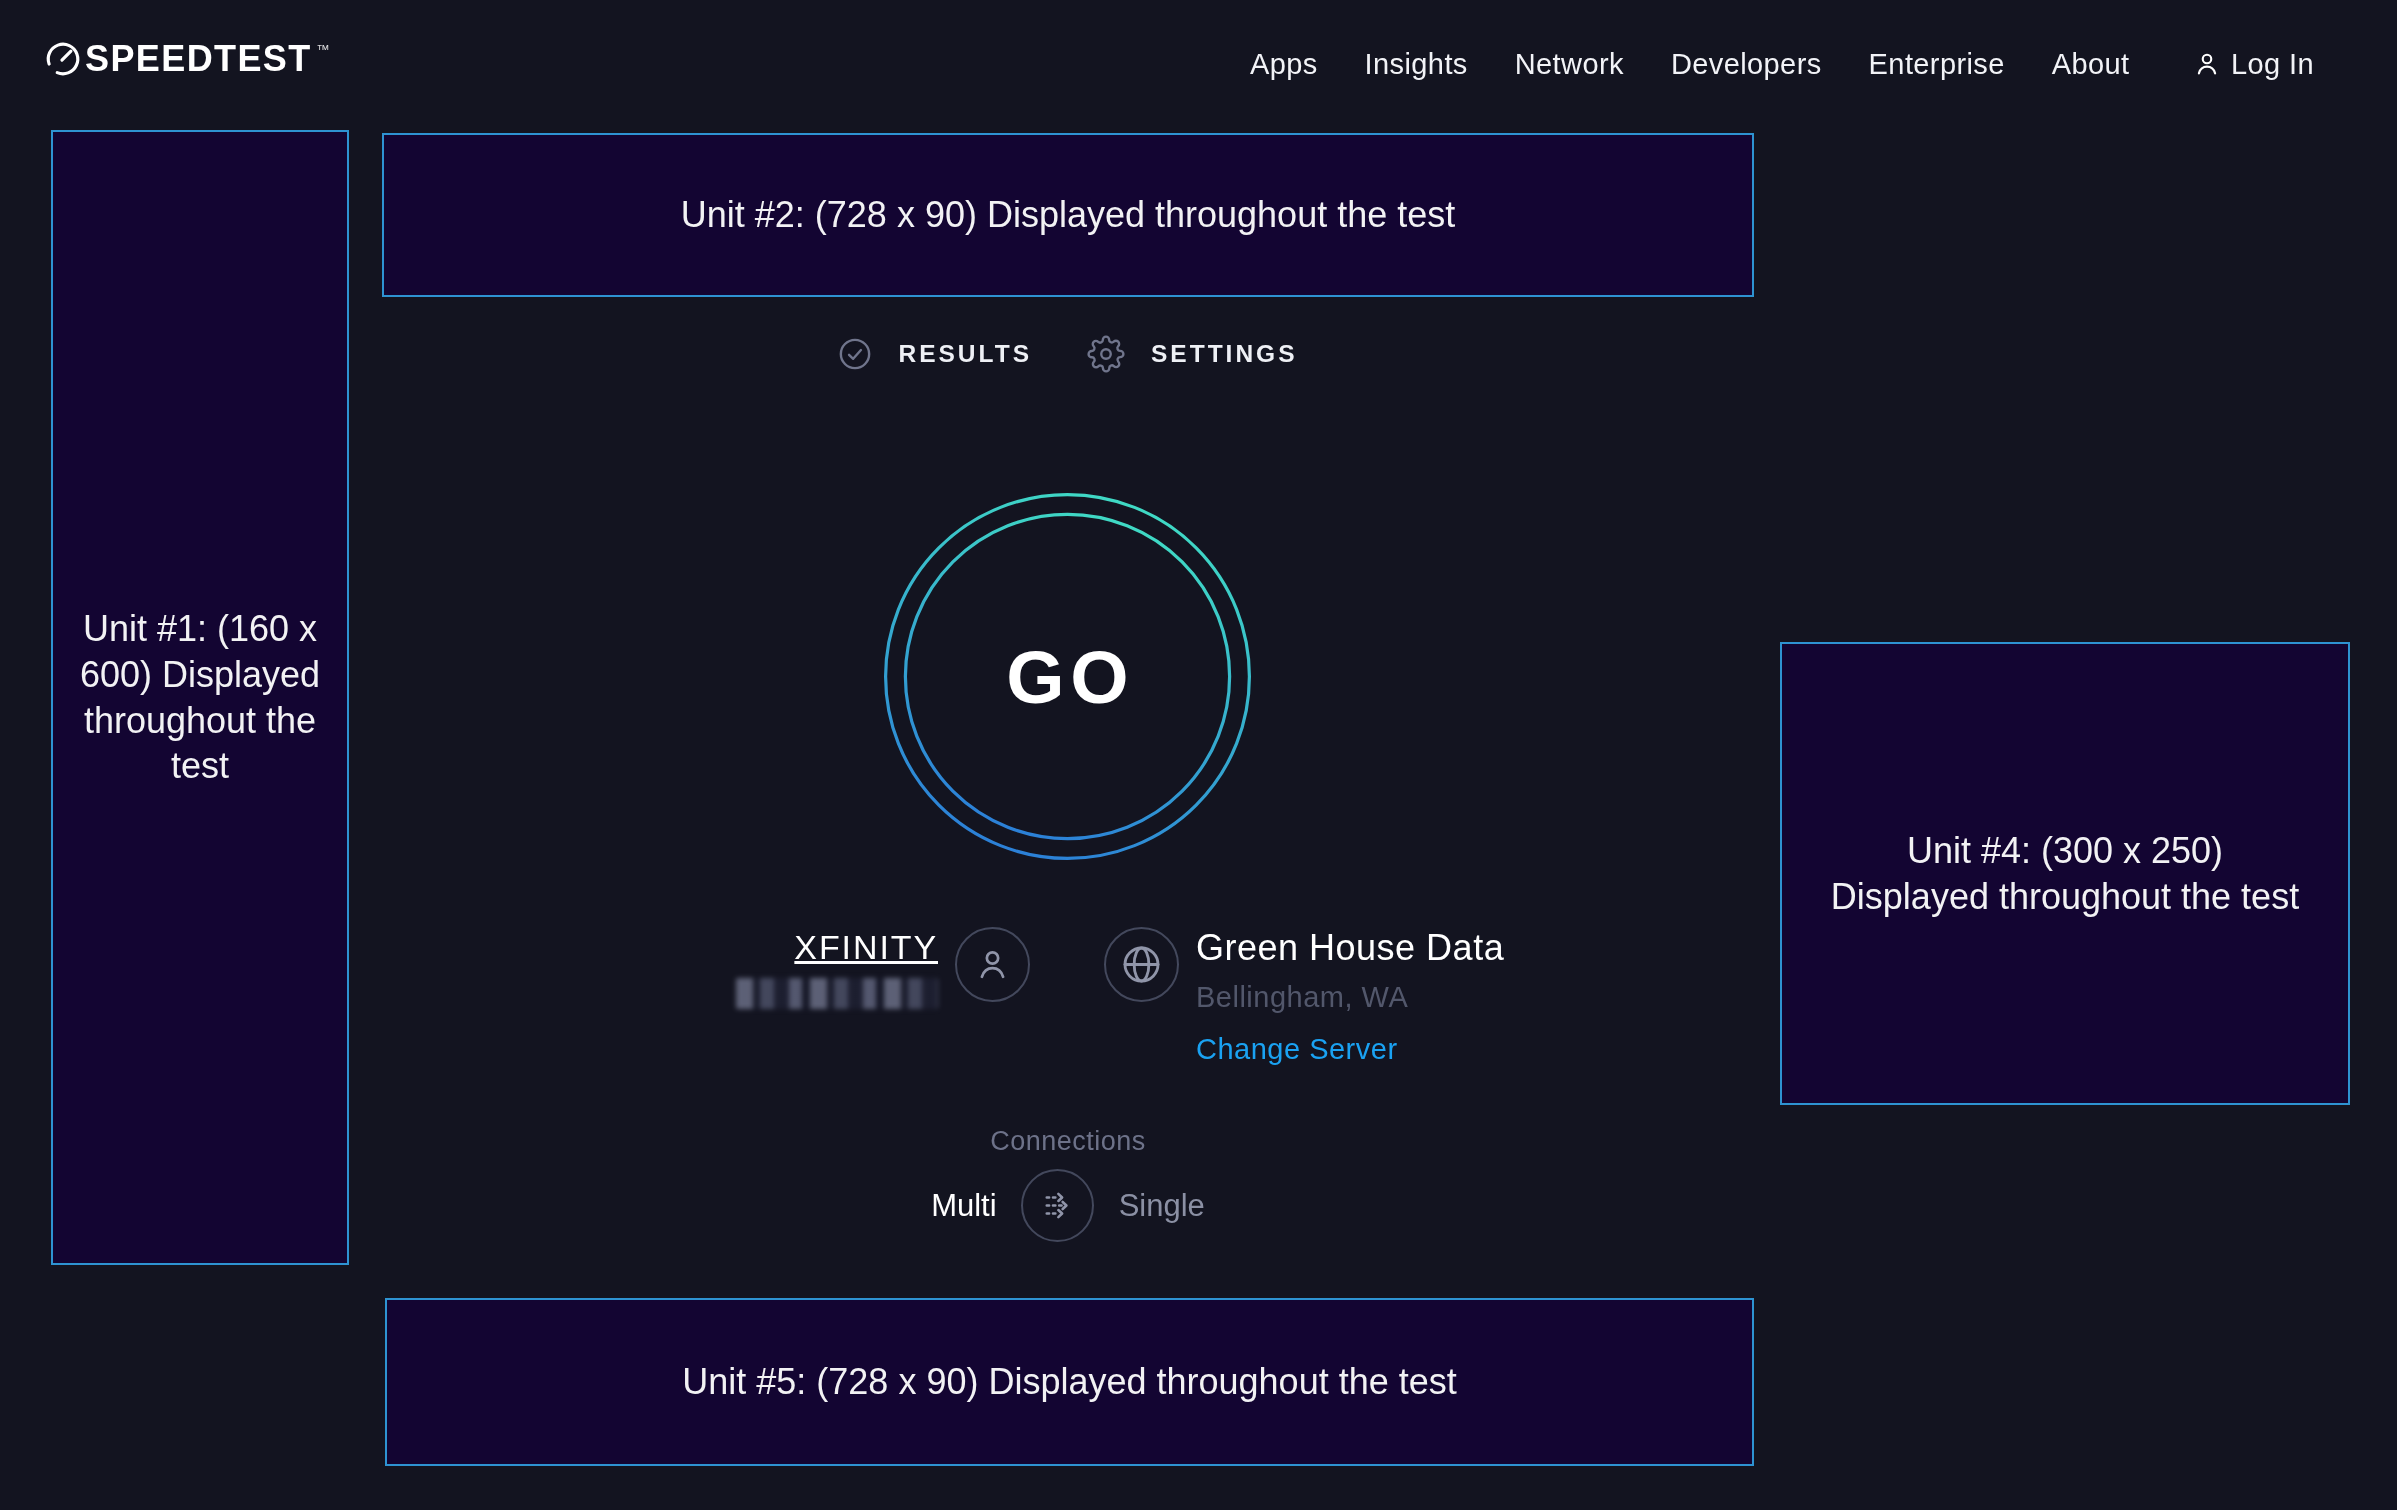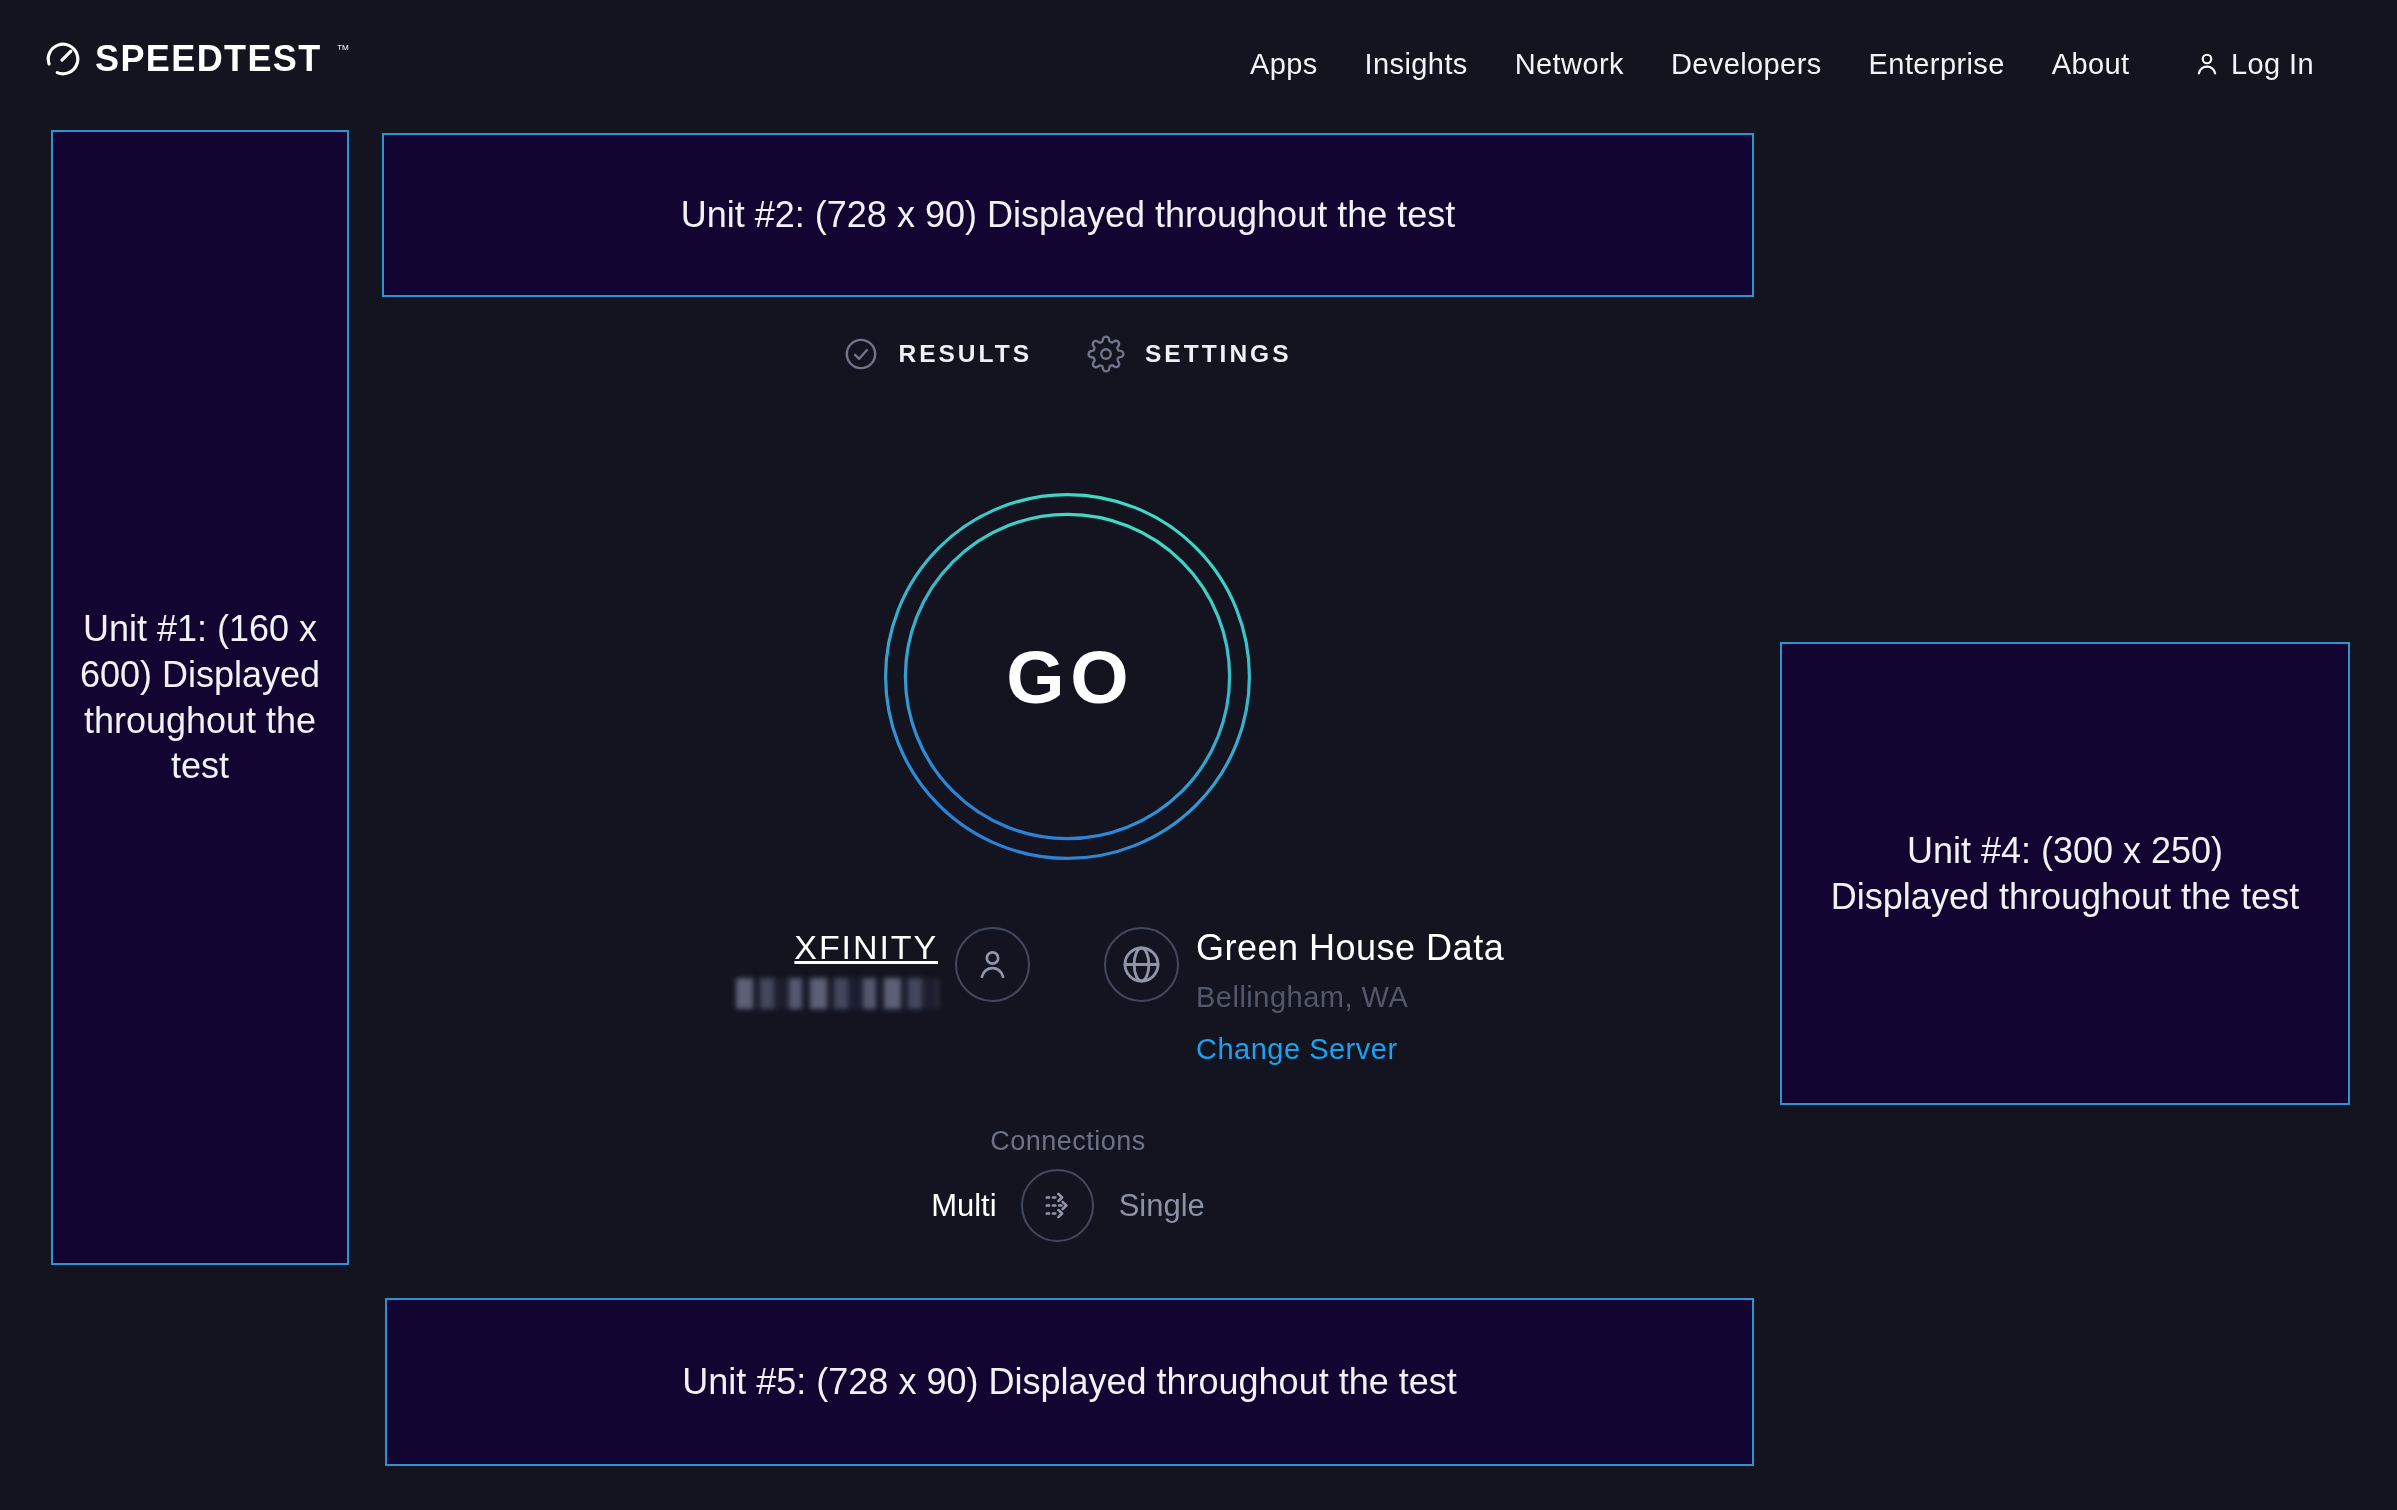--- a/index.html
+++ b/index.html
@@ -3,40 +3,40 @@
 <meta charset="utf-8">
 <style>
   html,body{margin:0;padding:0;background:#131420;}
   .stage{position:relative;width:2397px;height:1510px;overflow:hidden;
          background:var(--page_bg,#131420);
          font-family:"Liberation Sans",sans-serif;-webkit-font-smoothing:antialiased;}
   [data-interactable="true"]{cursor:pointer;}
 
   
   .topnav{position:absolute;left:0;top:0;width:100%;height:128px;}
-  .brand{position:absolute;left:44px;top:40px;display:flex;align-items:center;gap:13px;color:#fff;}
+  .brand{position:absolute;left:44px;top:40px;display:flex;align-items:center;gap:3px;color:#fff;}
   .brand-text{font-size:36px;font-weight:700;letter-spacing:1.4px;line-height:1;}
   .brand sup{font-size:13px;font-weight:400;vertical-align:top;position:relative;top:-9.4px;left:1.9px;opacity:.85;}
   .nav-links{position:absolute;right:83px;top:0;height:128px;display:flex;align-items:center;gap:47px;}
   .nav-item{color:#f2f3f7;font-size:29px;font-weight:400;letter-spacing:0.4px;text-decoration:none;white-space:nowrap;}
   .nav-login{display:flex;align-items:center;gap:9.4px;margin-left:15px;}
 
   
   .ad{position:absolute;display:flex;align-items:center;justify-content:center;text-align:center;
       background:var(--ad_bg,#130532);border:2.8px solid var(--ad_border,#2e93d2);
       color:#f2f2f4;font-size:36px;line-height:1.27;box-sizing:border-box;}
   .ad-1{left:51px;top:130px;width:298px;height:1135px;padding:0 22.6px;}
   .ad-2{left:382px;top:133px;width:1372px;height:164px;}
   .ad-3{left:1780px;top:130px;width:570px;height:475px;padding:0 43px;}
   .ad-4{left:1780px;top:642px;width:570px;height:463px;padding:0 43px;}
   .ad-5{left:385px;top:1298px;width:1369px;height:168px;}
 
   
   .tabs-row{position:absolute;left:382px;top:335px;width:1372px;display:flex;justify-content:center;gap:55px;}
-  .tab{display:flex;align-items:center;gap:20px;}
+  .tab{display:flex;align-items:center;gap:26px;}
   .tab-label{color:#eef0f5;font-size:24.5px;font-weight:700;letter-spacing:3px;}
   .tab svg{stroke:var(--icon_dim,#70758c);}
 
   
   .go-wrap{position:absolute;left:879px;top:488px;width:377px;height:377px;}
   .go-label{position:absolute;inset:0;display:flex;align-items:center;justify-content:center;
             color:#fff;font-size:75px;font-weight:700;letter-spacing:5.6px;padding-left:5.6px;}
 
   
   .icon-circle{width:75px;height:75px;border-radius:50%;border:2.8px solid var(--circle_border,#43485c);

